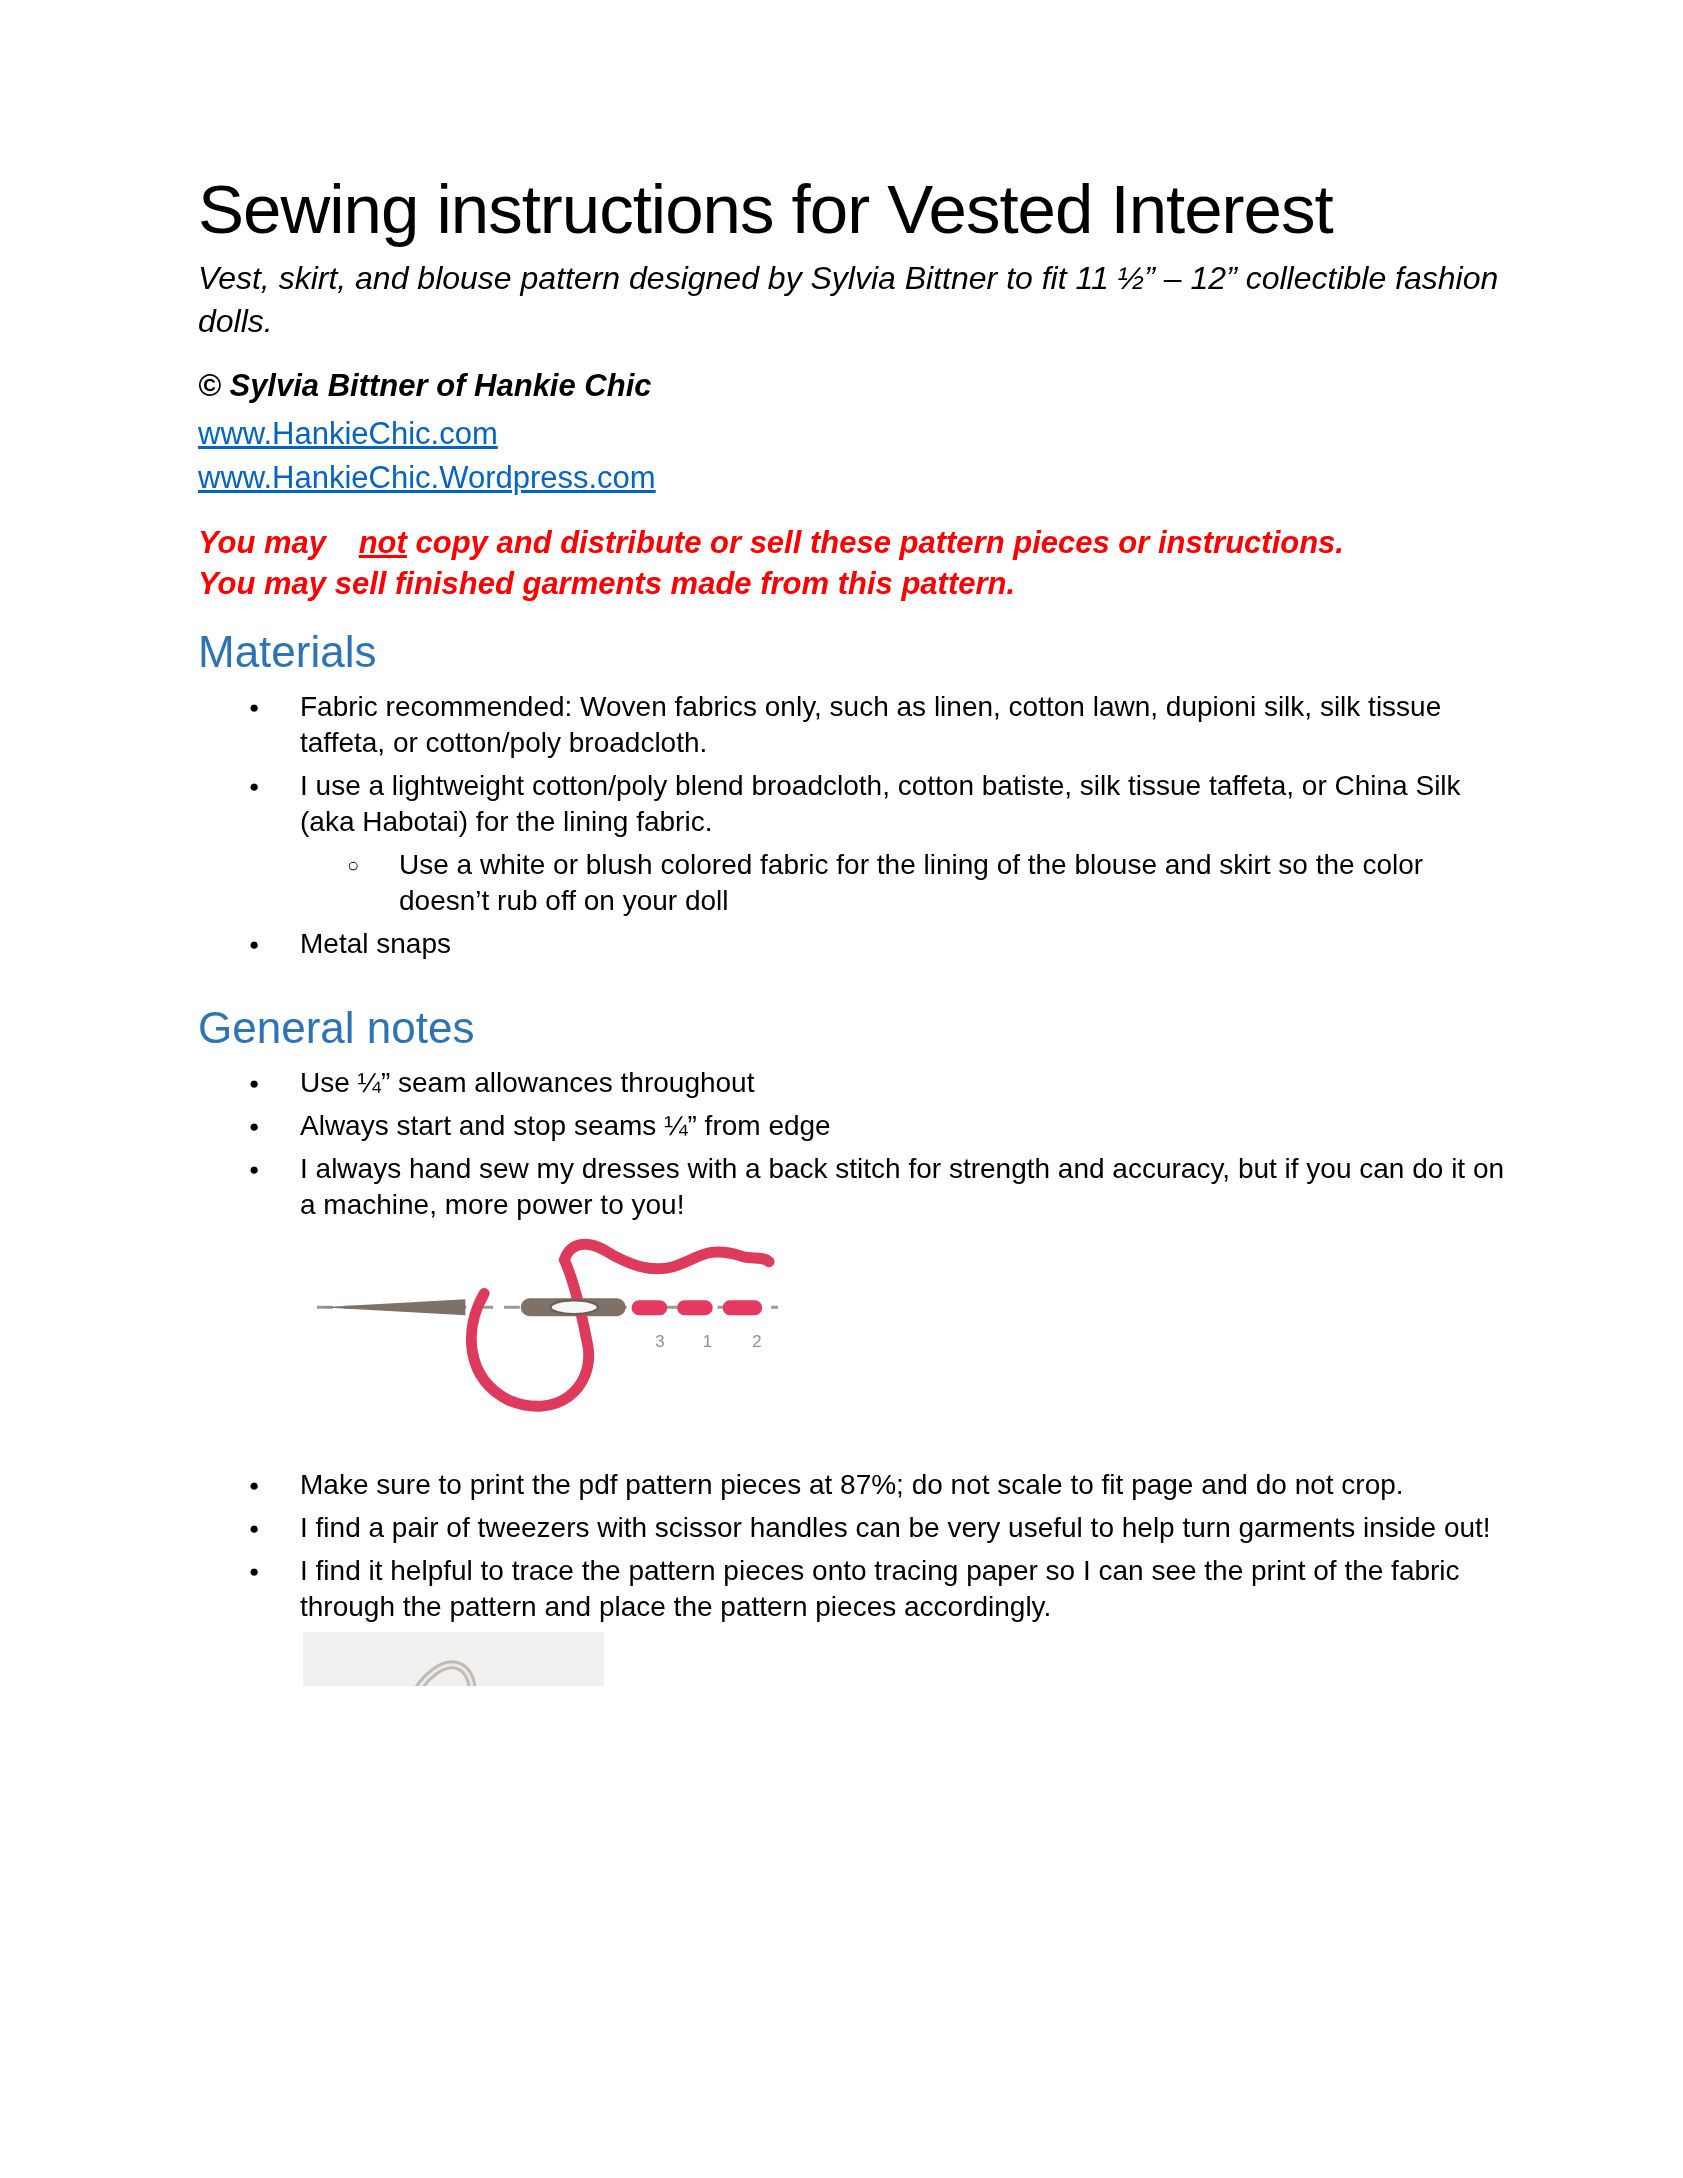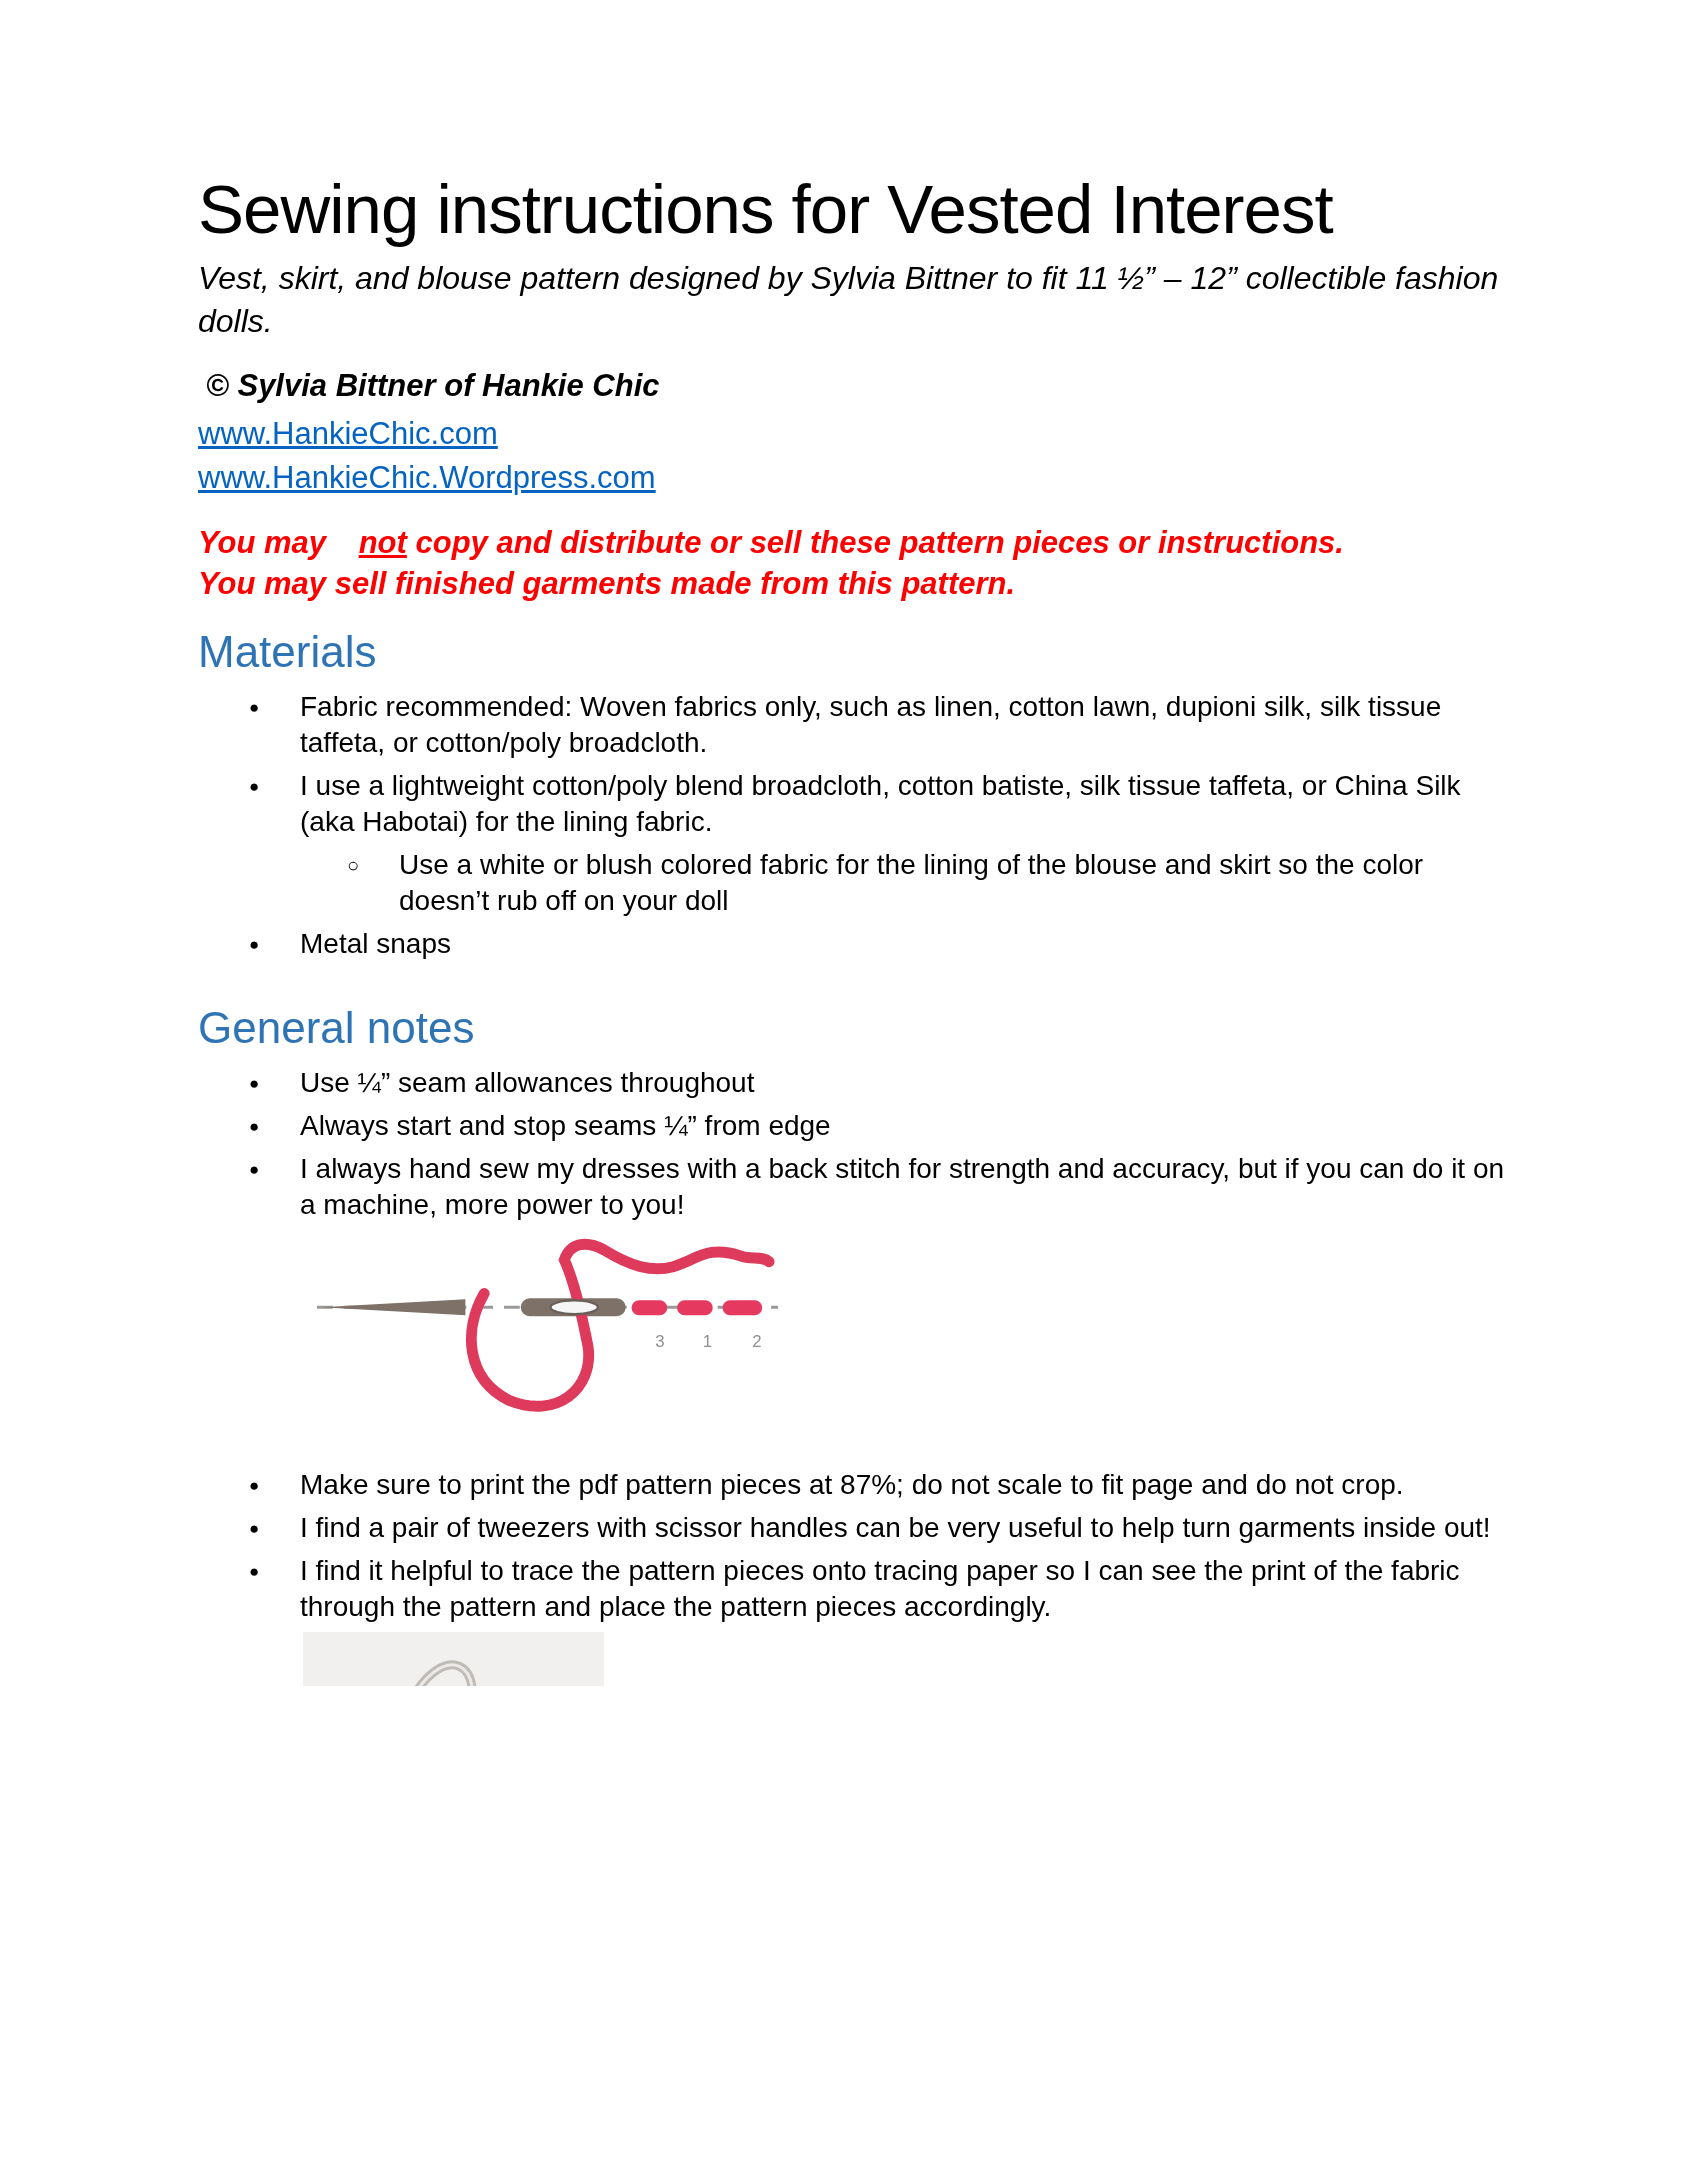--- a/index.html
+++ b/index.html
@@ -3,21 +3,21 @@
 <meta charset="utf-8">
 <style>
   html,body{margin:0;padding:0;background:#ffffff;}
   .page{
     position:relative;width:1683px;height:1686px;background:#fff;overflow:hidden;
     font-family:"Liberation Sans","DejaVu Sans",sans-serif;color:#000;
     box-sizing:border-box;padding:172px 177px 0 198px;
   }
   h1.title{font-size:69px;font-weight:400;line-height:75px;margin:0;letter-spacing:-1px;}
   .subtitle{font-size:32px;font-style:italic;line-height:43px;margin:10px 0 0;}
-  .copyright{font-size:31px;font-weight:bold;font-style:italic;margin:22px 8px 0;line-height:41px;}
+  .copyright{font-size:31px;font-weight:bold;font-style:italic;margin:22px 0 0;line-height:41px;}
   .links{margin:6px 0 0;font-size:31px;line-height:44px;}
   .links a{color:var(--link-blue);text-decoration:underline;display:inline-block;}
   .links .lk{display:block;}
   .notice{margin:22px 0 0;font-size:31px;font-weight:bold;font-style:italic;line-height:41px;color:var(--notice-red);}
   .notice .u{text-decoration:underline;margin-left:24px;}
   h2.sec{font-size:44px;font-weight:400;color:var(--heading-blue);margin:22px 0 12px;line-height:51px;}
   h2.sec2{margin-top:40px;}
   .li{position:relative;padding-left:102px;font-size:28px;line-height:36px;margin:0 0 7px;}
   .li.b1::before{content:"●";position:absolute;left:51px;top:1px;font-size:17px;line-height:36px;}
   .li.b2{padding-left:201px;}

